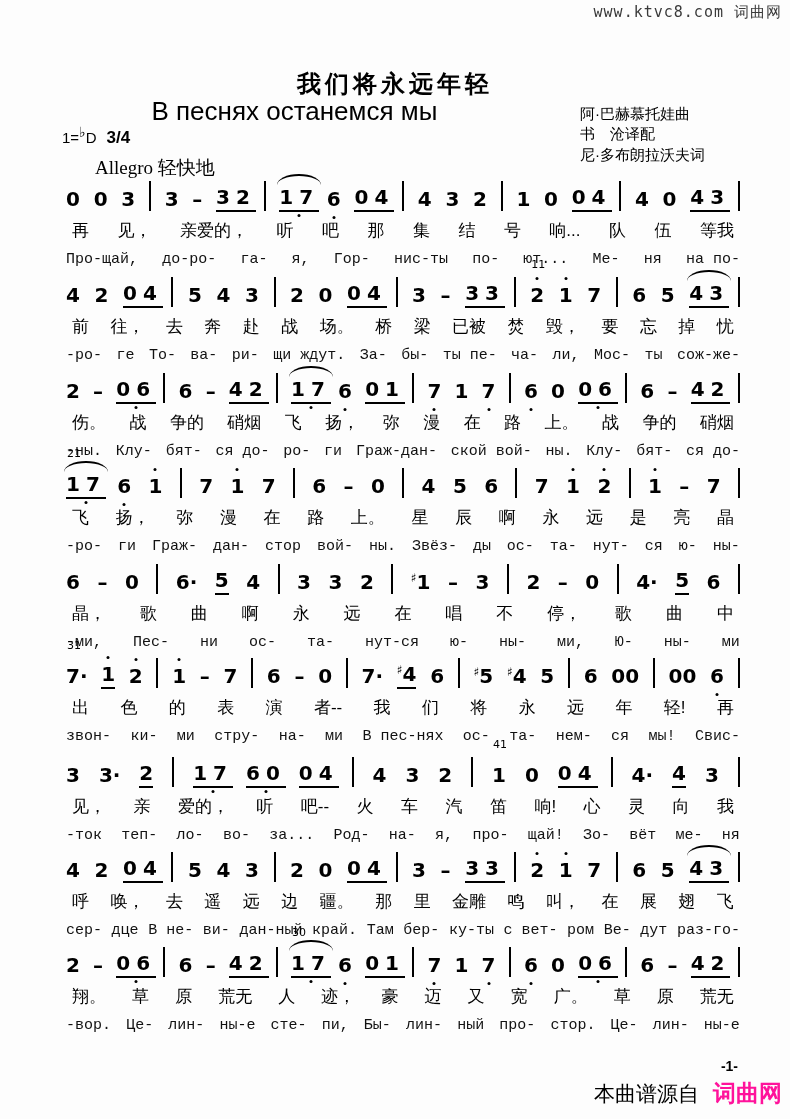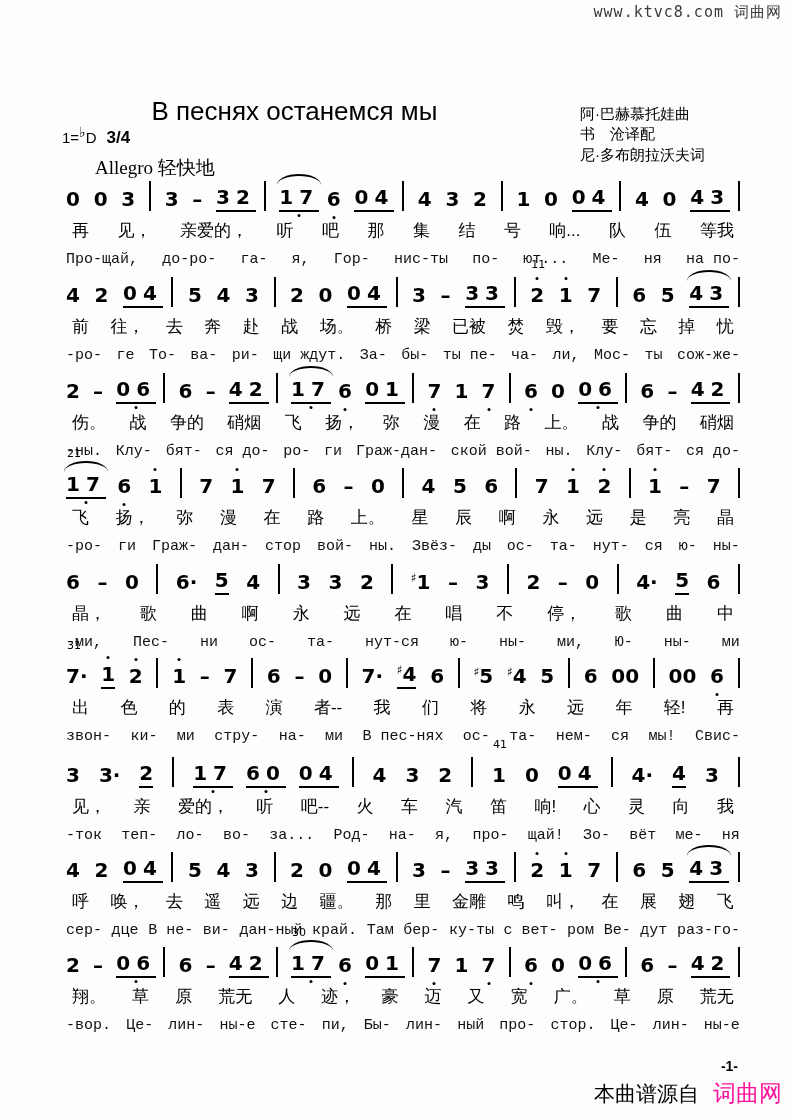--- a/index.html
+++ b/index.html
@@ -31,27 +31,28 @@
   .mnum{position:absolute;top:-27px;left:1px;font:normal 11px "DejaVu Sans",sans-serif;letter-spacing:0;}
   .sharp{font-size:12px;position:relative;top:-7px;letter-spacing:0;}
   .bar{width:2px;height:30px;background:#000;align-self:flex-end;margin-bottom:1px;}
   .zh-row{display:flex;justify-content:space-between;margin-top:7px;padding:0 8px;
           font-size:17px;white-space:nowrap;}
   .ru-row{display:flex;justify-content:space-between;margin-top:9px;padding:0 2px;
           font-size:15px;color:#111;white-space:nowrap;font-family:Liberation Mono, monospace;}
 
   .pagenum{position:absolute;top:1058px;right:52px;font:bold 14px "Liberation Sans",sans-serif;}
   .source{position:absolute;top:1078px;right:8px;font-size:21px;white-space:nowrap;}
-  .source .site{font-weight:normal;font-size:23px;margin-left:14px;}
+  .source .site{font-weight:bold;font-size:23px;margin-left:14px;}
 </style>
 </head>
 <body>
 
 <div class="page">
   <div class="watermark" style="color: rgb(58, 58, 58);">www.ktvc8.com 词曲网</div>
+  <h1 class="title">我们将永远年轻</h1>
   <div class="subtitle">В песнях останемся мы</div>
 
   <div class="credits">
     <div class="credit-line">
       <span>阿·巴赫慕托娃</span>
       <span>曲</span>
     </div>
     <div class="credit-line">
       <span>书　沧</span>
       <span>译配</span>

